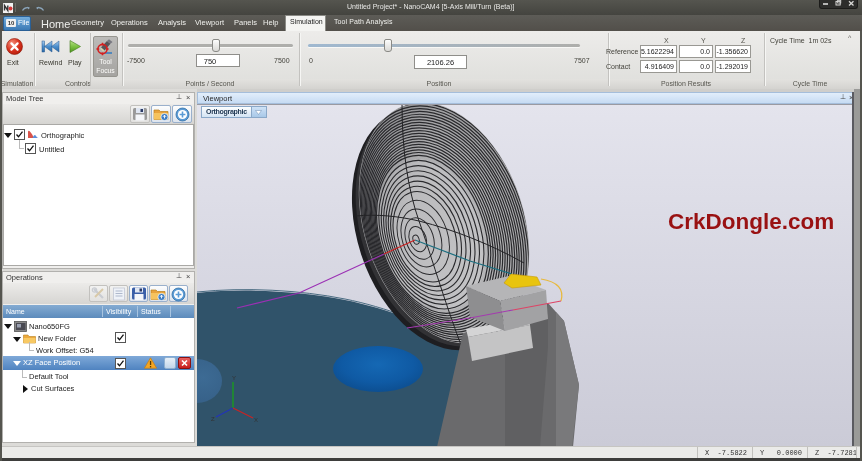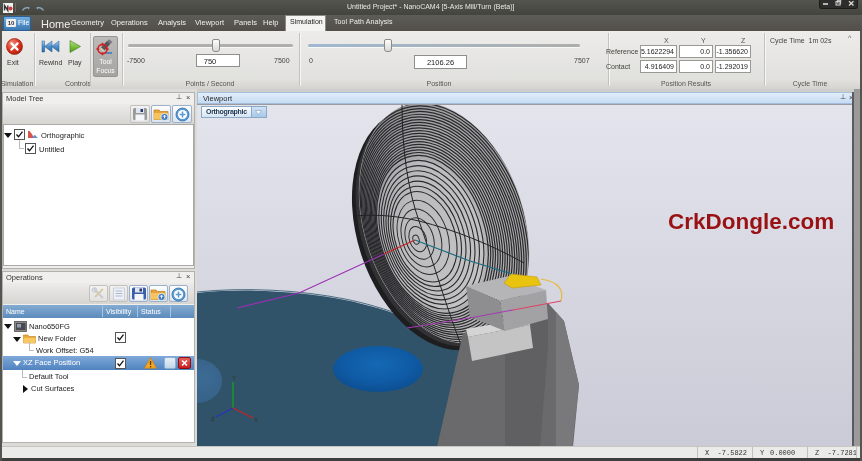--- a/index.html
+++ b/index.html
@@ -393,19 +393,19 @@
 <svg class="abs" style="left:255px;top:110px" width="7" height="5" viewBox="0 0 7 5">
     <polygon points="0.5,0.5 6.5,0.5 3.5,4.5" fill="#fff" stroke="#6a8ab0" stroke-width="0.5"></polygon>
   </svg>
 <div class="txt" style="left:668px;top:209px;font-size:22.5px;font-weight:bold;color:#991112">CrkDongle.com</div>
 <div class="abs" style="left:0;top:446px;width:862px;height:12px;background:#ebebe9;border-top:1px solid #c6c5c2"></div>
 <div class="abs" style="left:697px;top:447px;width:1px;height:11px;background:#c2c1be"></div>
 <div class="txt" style="left:705px;top:449px;font-size:7px;font-family:'Liberation Mono',monospace;color:#333">X</div>
 <div class="txt" style="left:715px;top:449px;width:32px;text-align:right;font-size:7px;font-family:'Liberation Mono',monospace;color:#333">-7.5822</div>
 <div class="abs" style="left:752px;top:447px;width:1px;height:11px;background:#c2c1be"></div>
 <div class="txt" style="left:760px;top:449px;font-size:7px;font-family:'Liberation Mono',monospace;color:#333">Y</div>
-<div class="txt" style="left:770px;top:449px;width:32px;font-size:7px;font-family:'Liberation Mono',monospace;color:#333">0.0000</div>
+<div class="txt" style="left:770px;top:449px;width:32px;text-align:right;font-size:7px;font-family:'Liberation Mono',monospace;color:#333">0.0000</div>
 <div class="abs" style="left:807px;top:447px;width:1px;height:11px;background:#c2c1be"></div>
 <div class="txt" style="left:815px;top:449px;font-size:7px;font-family:'Liberation Mono',monospace;color:#333">Z</div>
 <div class="txt" style="left:825px;top:449px;width:32px;text-align:right;font-size:7px;font-family:'Liberation Mono',monospace;color:#333">-7.7281</div>
 <div class="abs" style="left:856px;top:447px;width:1px;height:11px;background:#c2c1be"></div>
 <div class="abs" style="left:0;top:458px;width:862px;height:3px;background:#3e3e3c"></div>
 <div class="abs" style="left:0;top:31px;width:2px;height:430px;background:#55554f"></div>
 <div class="abs" style="left:860px;top:31px;width:2px;height:430px;background:#55554f"></div>
 </body></html>

